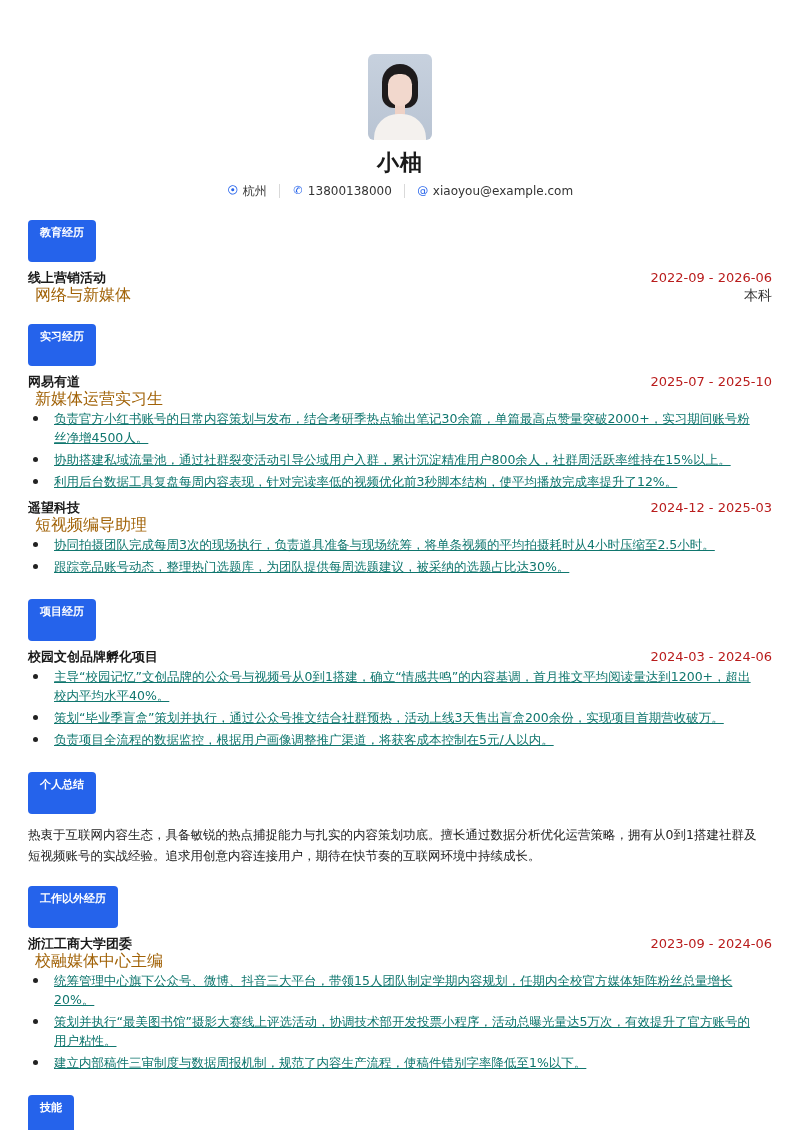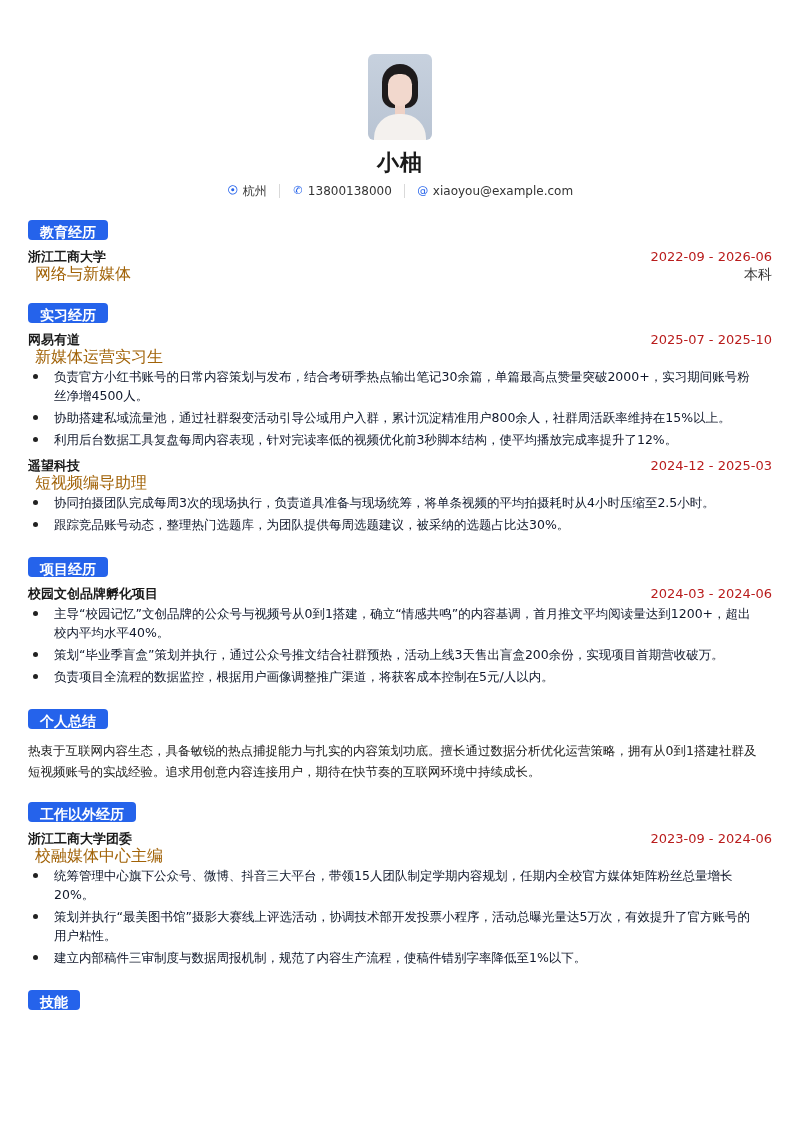--- a/index.html
+++ b/index.html
@@ -26,33 +26,33 @@
   .photo .body { position: absolute; left: 6px; top: 60px; width: 52px; height: 30px; border-radius: 24px 24px 0 0; background: #f4f1ee; }
   .photo .neck { position: absolute; left: 27px; top: 50px; width: 10px; height: 12px; background: #efd2c6; }
   .name { font-size: 22px; font-weight: bold; color: #1a1a1a; margin-top: 9px; letter-spacing: 1px; line-height: 28px; }
   .contacts { display: flex; justify-content: center; align-items: center; margin-top: 6px; font-size: 12px; color: #333; line-height: 16px; }
   .contact { display: flex; align-items: center; gap: 4px; }
   .sep { width: 1px; height: 14px; background: #d9d9d9; margin: 0 12px; }
   .icon { color: #2563eb; font-size: 11px; display: inline-block; width: 12px; text-align: center; }
 
   .badge {
     display: inline-block; background: #2563eb; color: #fff;
-    font-size: 14px; font-weight: bold; padding: 0 12px; height: 20px; line-height: 25px;
+    font-size: 11px; font-weight: bold; padding: 0 12px; height: 42px; line-height: 25px;
     border-radius: 4px; margin-top: 20px;
   }
   .section-first .badge { margin-top: 21px; }
   .entry { margin-top: 7px; }
   .row { display: flex; justify-content: space-between; align-items: baseline; }
   .org { font-size: 13px; font-weight: bold; color: #1a1a1a; line-height: 17px; }
   .date { font-size: 13px; font-weight: normal; color: #b91c1c; line-height: 17px; }
   .role { font-size: 16px; color: #a16207; line-height: 17px; margin-left: 7px; }
   .degree { font-size: 14px; color: #333; line-height: 17px; }
   .desc { font-size: 12.5px; color: #222; line-height: 20px; margin-top: 6px; }
   ul.bullets { list-style: none; margin-top: 2px; }
-  ul.bullets li { position: relative; padding-left: 26px; font-size: 12.5px; color: #0f172a; line-height: 19px; margin-bottom: 3px; padding-right: 10px; }
+  ul.bullets li { position: relative; padding-left: 26px; font-size: 12.5px; color: #0f766e; line-height: 19px; margin-bottom: 3px; padding-right: 10px; text-decoration: underline; }
   ul.bullets li::before { content: ""; position: absolute; left: 5px; top: 7px; width: 5px; height: 5px; border-radius: 50%; background: #222; }
   .entry + .entry { margin-top: 8px; }
   .summary { font-size: 12.5px; color: #222; line-height: 21px; margin-top: 10px; padding-right: 10px; }
 </style>
 </head>
 <body>
 
 <div class="page">
   <div class="top-band"></div>
 
@@ -79,21 +79,21 @@
         <span class="icon">@</span>
         <span>xiaoyou@example.com</span>
       </span>
     </div>
   </div>
 
   <div class="section section-first">
     <div class="badge">教育经历</div>
     <div class="entry">
       <div class="row">
-        <span class="org">浙江工商大学</span>
+        <span class="org">线上营销活动</span>
         <span class="date">2022-09 - 2026-06</span>
       </div>
       <div class="row">
         <span class="role">网络与新媒体</span>
         <span class="degree">本科</span>
       </div>
     </div>
   </div>
 
   <div class="section">

